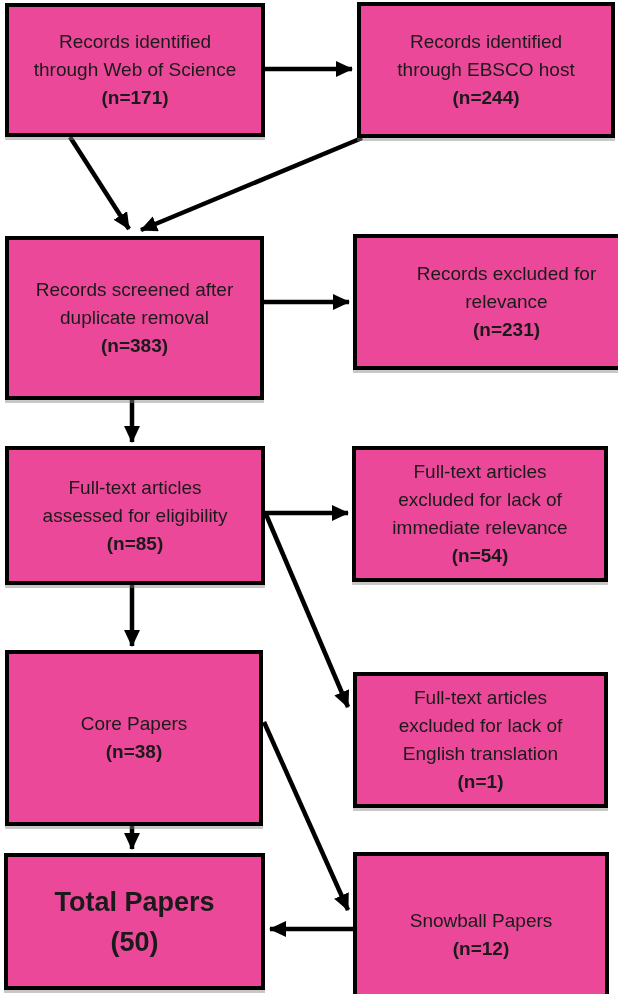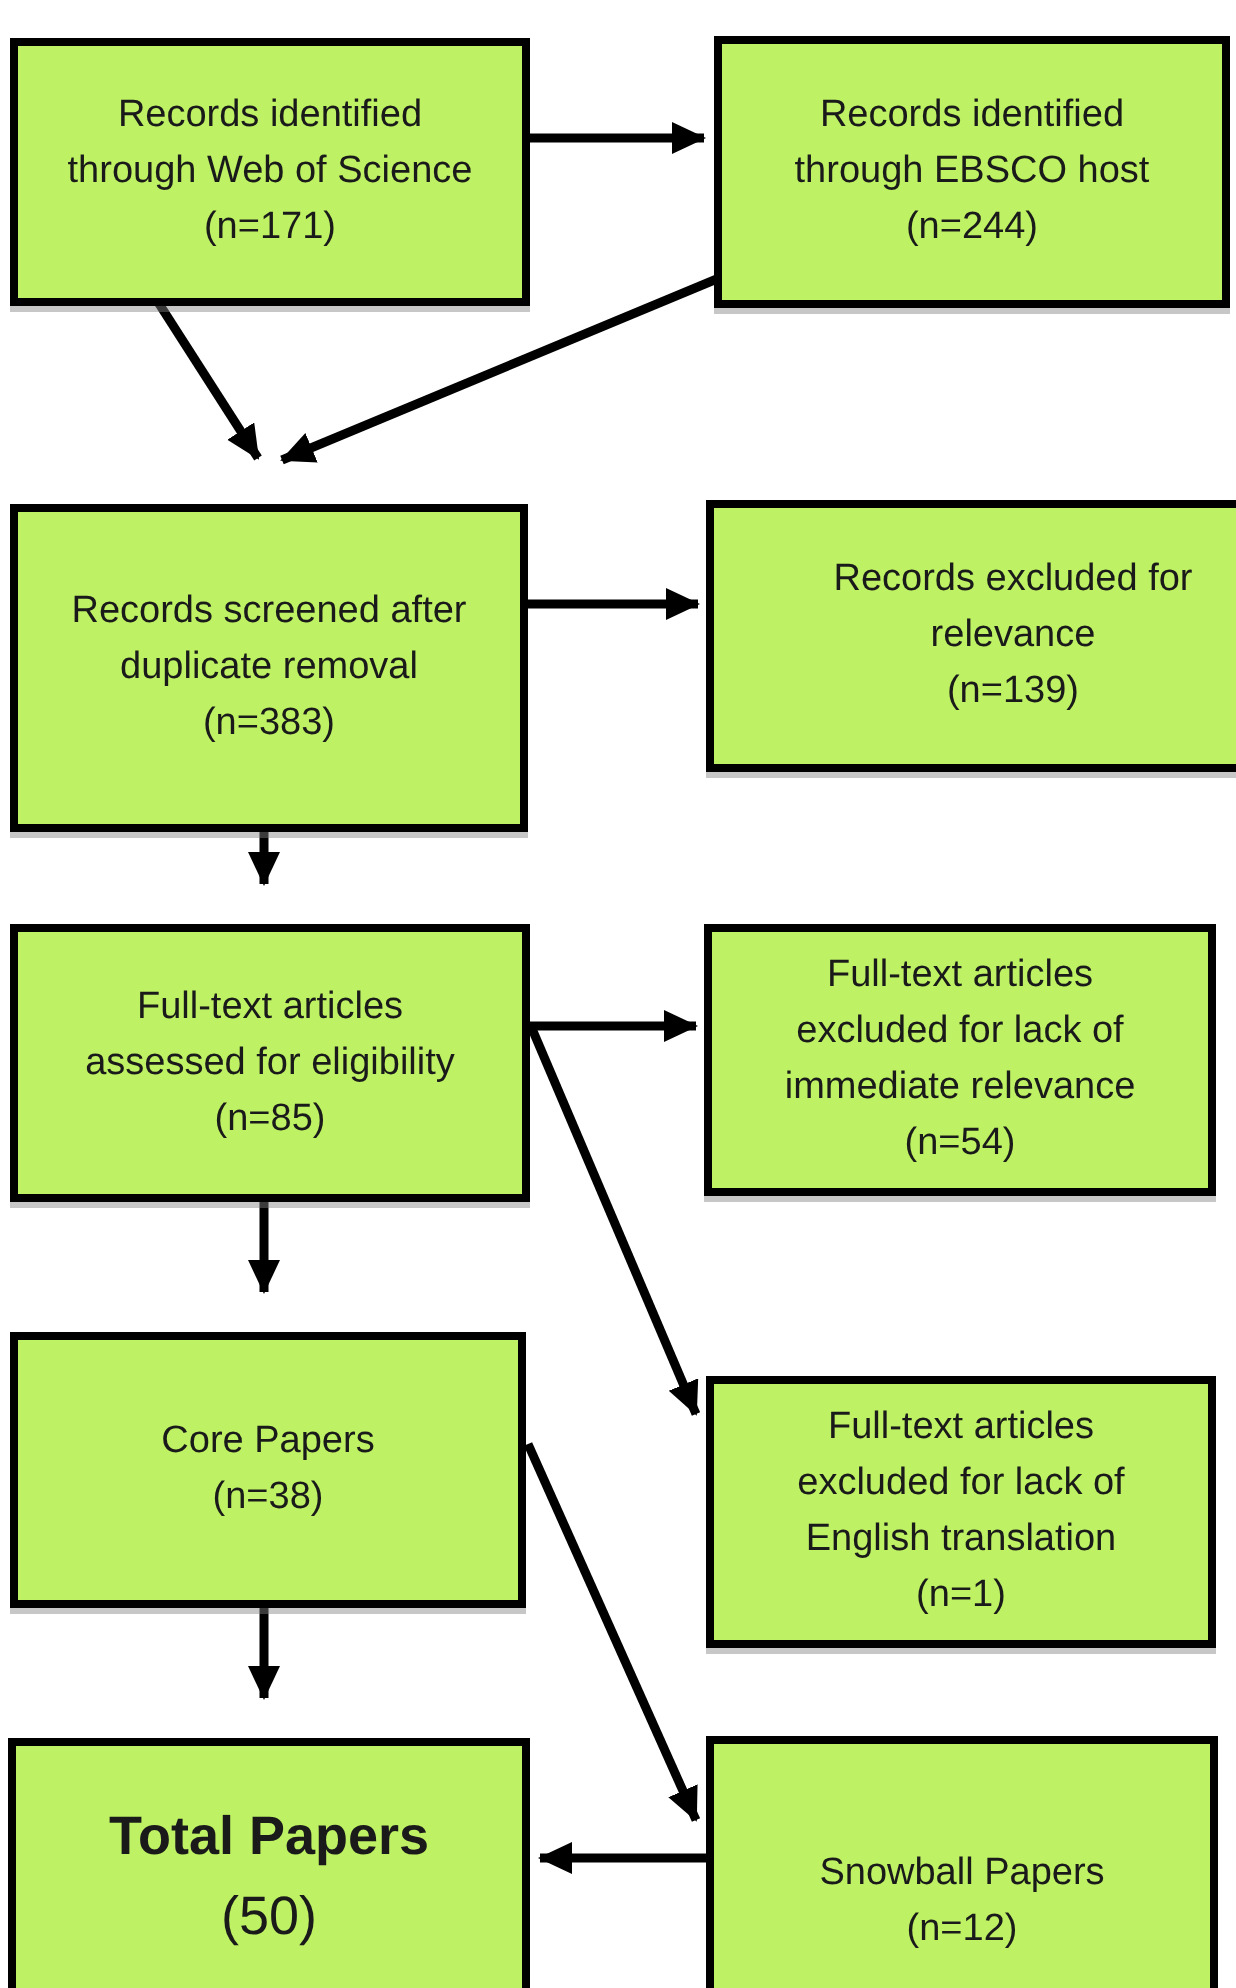--- a/index.html
+++ b/index.html
@@ -12,38 +12,37 @@
     position: relative;
     width: 618px;
     height: 994px;
     background: #ffffff;
     overflow: hidden;
   }
   .box {
     position: absolute;
     box-sizing: border-box;
     border: 4px solid #000000;
-    background: #bef264;
+    background: #ec4899;
     display: flex;
     flex-direction: column;
     justify-content: center;
     align-items: center;
     text-align: center;
     color: #1a1a1a;
     font-size: 19px;
     line-height: 28px;
     box-shadow: 0 3px 0 rgba(130,130,130,0.45);
     z-index: 2;
-    margin-top: 16px;
   }
   .box .label {
     white-space: pre-line;
   }
   .box .count {
-    font-weight: normal;
+    font-weight: bold;
     white-space: pre-line;
   }
   .box.total {
     font-size: 27px;
     line-height: 40px;
     font-weight: bold;
   }
   #arrows {
     position: absolute;
     left: 0;
@@ -96,37 +95,37 @@
 
   <div class="box" style="left:5px; top:236px; width:259px; height:164px;">
     <span class="label">Records screened after
 duplicate removal</span>
     <span class="count">(n=383)</span>
   </div>
 
   <div class="box" style="left:353px; top:234px; width:307px; height:136px;">
     <span class="label">Records excluded for
 relevance</span>
-    <span class="count">(n=139)</span>
+    <span class="count">(n=231)</span>
   </div>
 
   <div class="box" style="left:5px; top:446px; width:260px; height:139px;">
     <span class="label">Full-text articles
 assessed for eligibility</span>
     <span class="count">(n=85)</span>
   </div>
 
   <div class="box" style="left:352px; top:446px; width:256px; height:136px;">
     <span class="label">Full-text articles
 excluded for lack of
 immediate relevance</span>
     <span class="count">(n=54)</span>
   </div>
 
-  <div class="box" style="left:5px; top:650px; width:258px; height:138px;">
+  <div class="box" style="left:5px; top:650px; width:258px; height:176px;">
     <span class="label">Core Papers</span>
     <span class="count">(n=38)</span>
   </div>
 
   <div class="box" style="left:353px; top:672px; width:255px; height:136px;">
     <span class="label">Full-text articles
 excluded for lack of
 English translation</span>
     <span class="count">(n=1)</span>
   </div>

